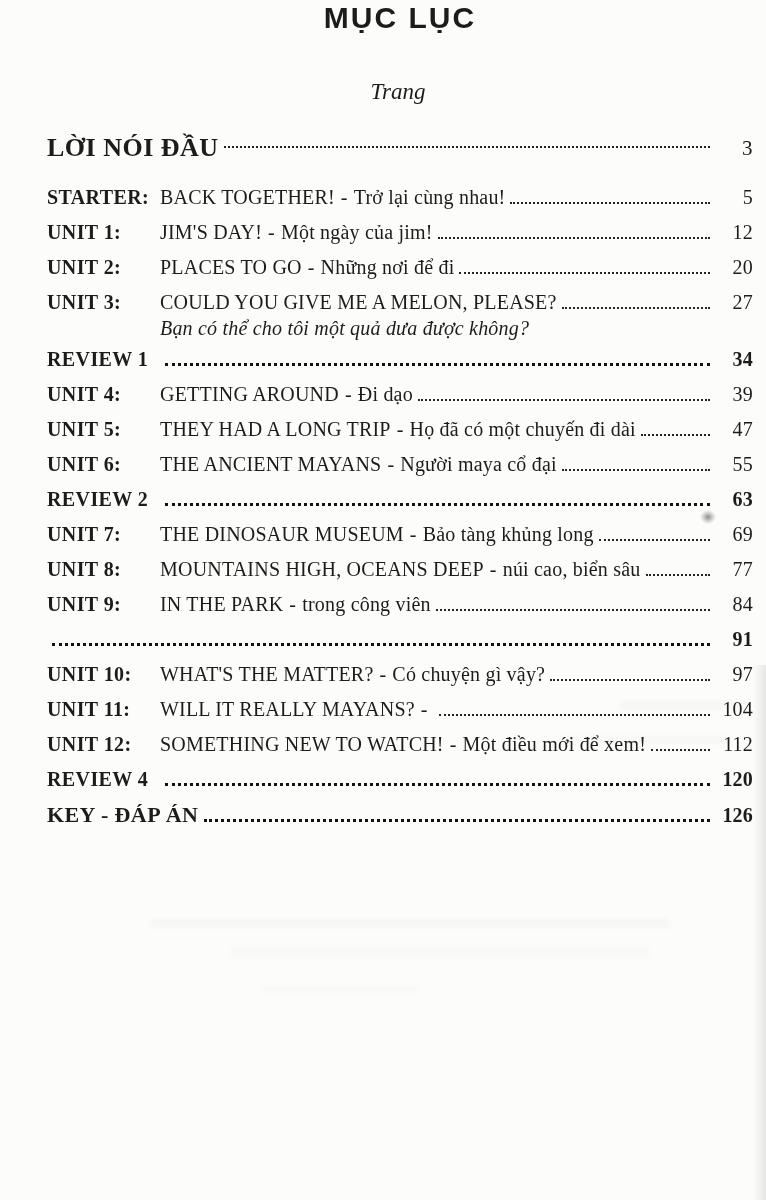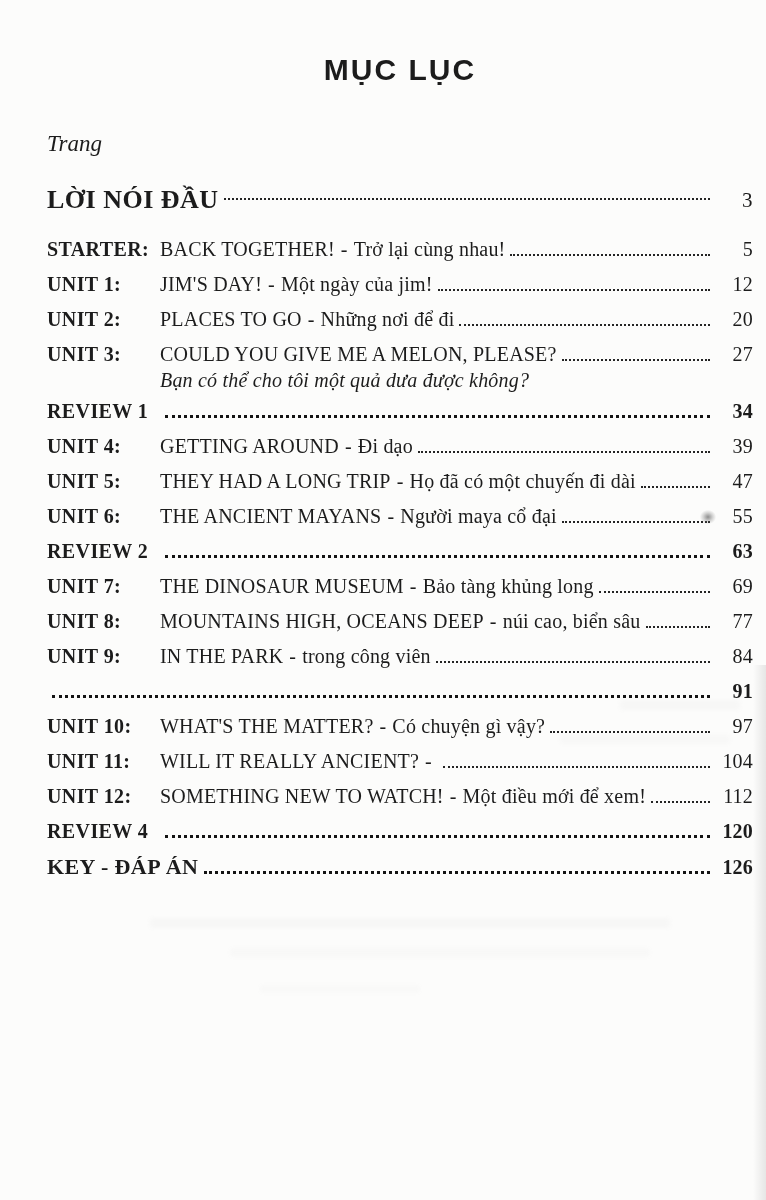--- a/index.html
+++ b/index.html
@@ -4,28 +4,28 @@
 <style>
   html,body{margin:0;padding:0;}
   body{
     width:766px;height:1200px;position:relative;overflow:hidden;
     background:#fcfcfb;color:#1c1c1c;
     font-family:"Liberation Serif", serif;
   }
   .sheet{position:relative;padding:0 13px 0 47px;z-index:2;}
 
   .doc-title{
-    margin:0;padding-top:52px;line-height:36px;
+    margin:0;line-height:36px;
     text-align:center;
     font-family:"Liberation Sans", sans-serif;
     font-size:30px;font-weight:700;letter-spacing:2px;
   }
   .trang{
     margin-top:42px;line-height:28px;padding-right:4px;
-    text-align:left;font-style:italic;font-size:23px;
+    text-align:center;font-style:italic;font-size:23px;
   }
 
   .preface-row{
     display:flex;align-items:center;margin-top:22px;
     height:40px;line-height:40px;
     font-size:26px;font-weight:700;letter-spacing:0.5px;
   }
   .preface-row .page{font-size:21px;font-weight:400;}
 
   .rows{margin-top:12px;}
@@ -186,21 +186,21 @@
       <div class="row">
     <span class="label">UNIT 10:</span>
     <span class="title">WHAT'S THE MATTER?</span>
     <span class="sep">-</span>
     <span class="trans">Có chuyện gì vậy?</span>
     <span class="leader"></span>
     <span class="page">97</span>
   </div>
       <div class="row">
     <span class="label">UNIT 11:</span>
-    <span class="title">WILL IT REALLY ANCIENT?</span>
+    <span class="title">WILL IT REALLY MAYANS?</span>
     <span class="sep">-</span>
     <span class="leader"></span>
     <span class="page">104</span>
   </div>
       <div class="row">
     <span class="label">UNIT 12:</span>
     <span class="title">SOMETHING NEW TO WATCH!</span>
     <span class="sep">-</span>
     <span class="trans">Một điều mới để xem!</span>
     <span class="leader"></span>

